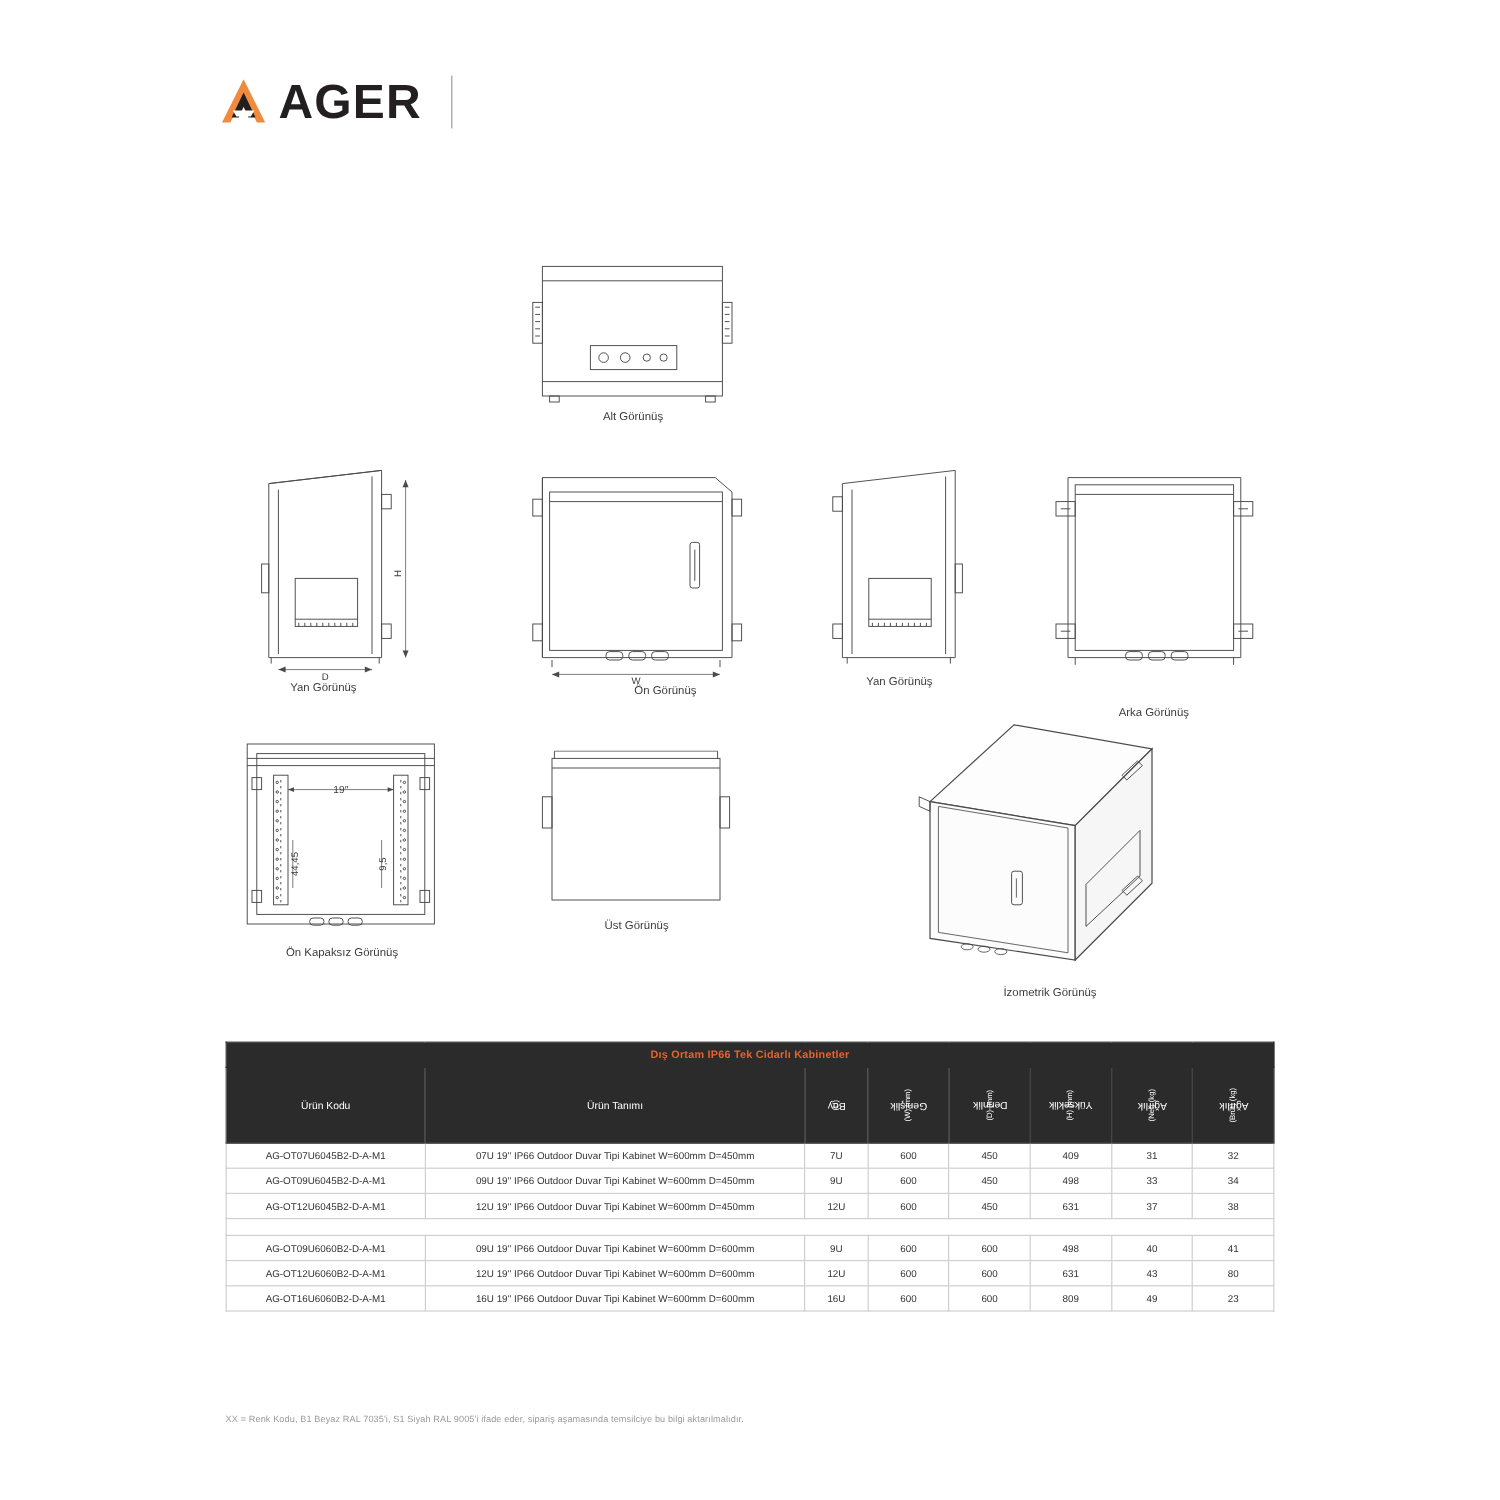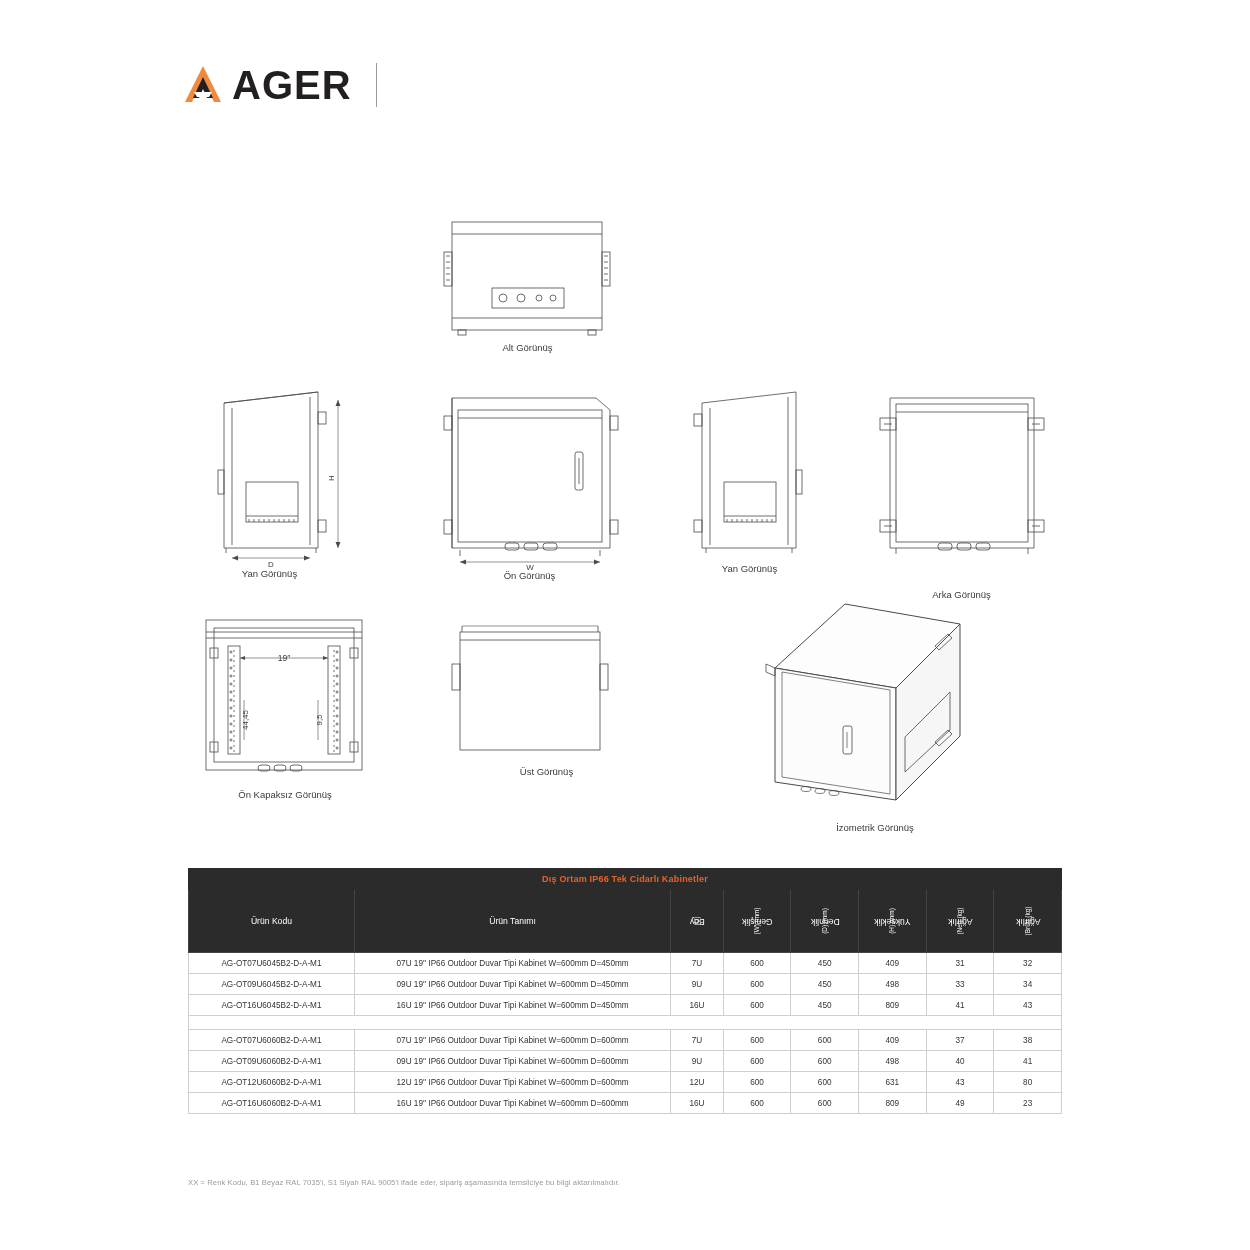--- a/index.html
+++ b/index.html
@@ -300,25 +300,25 @@
     <text x="334" y="478" font-size="8" fill="#3b3b3b" font-family="Liberation Sans, sans-serif" transform="rotate(-90 334 478)" text-anchor="middle">H</text>
     <text x="271" y="567" font-size="8" fill="#3b3b3b" font-family="Liberation Sans, sans-serif" text-anchor="middle">D</text>
     <text x="530" y="570" font-size="8" fill="#3b3b3b" font-family="Liberation Sans, sans-serif" text-anchor="middle">W</text>
     <text x="284" y="661" font-size="8.5" fill="#3b3b3b" font-family="Liberation Sans, sans-serif" text-anchor="middle">19″</text>
     <text x="248" y="720" font-size="8" fill="#3b3b3b" font-family="Liberation Sans, sans-serif" transform="rotate(-90 248 720)" text-anchor="middle">44,45</text>
     <text x="322" y="720" font-size="8" fill="#3b3b3b" font-family="Liberation Sans, sans-serif" transform="rotate(-90 322 720)" text-anchor="middle">9,5</text>
   </svg>
 
   <div class="caption" style="left:470px; top:342px; width:115px;">Alt Görünüş</div>
   <div class="caption" style="left:212px; top:568px; width:115px;">Yan Görünüş</div>
-  <div class="caption" style="left:472px; top:570px; width:115px;">Ön Görünüş</div>
+  <div class="caption" style="left:497px; top:570px; width:115px;">Ön Görünüş</div>
   <div class="caption" style="left:692px; top:563px; width:115px;">Yan Görünüş</div>
   <div class="caption" style="left:904px; top:589px; width:115px;">Arka Görünüş</div>
   <div class="caption" style="left:210px; top:789px; width:150px;">Ön Kapaksız Görünüş</div>
-  <div class="caption" style="left:489px; top:766px; width:115px;">Üst Görünüş</div>
+  <div class="caption" style="left:473px; top:766px; width:115px;">Üst Görünüş</div>
   <div class="caption" style="left:800px; top:822px; width:150px;">İzometrik Görünüş</div>
 </div>
 
 <div class="table-wrap">
   <table>
     <tbody>
       <tr class="title-row">
         <td colspan="8">Dış Ortam IP66 Tek Cidarlı Kabinetler</td>
       </tr>
       <tr class="head-row">
@@ -388,44 +388,34 @@
         <td class="c-code">AG-OT09U6045B2-D-A-M1</td>
         <td class="c-desc">09U 19'' IP66 Outdoor Duvar Tipi Kabinet W=600mm D=450mm</td>
         <td class="c-u">9U</td>
         <td class="c-n">600</td>
         <td class="c-n">450</td>
         <td class="c-n">498</td>
         <td class="c-n">33</td>
         <td class="c-n">34</td>
       </tr>
       <tr>
-        <td class="c-code">AG-OT16U6045B2-D-A-M1</td>
-        <td class="c-desc">16U 19'' IP66 Outdoor Duvar Tipi Kabinet W=600mm D=450mm</td>
-        <td class="c-u">16U</td>
+        <td class="c-code">AG-OT12U6045B2-D-A-M1</td>
+        <td class="c-desc">12U 19'' IP66 Outdoor Duvar Tipi Kabinet W=600mm D=450mm</td>
+        <td class="c-u">12U</td>
         <td class="c-n">600</td>
         <td class="c-n">450</td>
-        <td class="c-n">809</td>
-        <td class="c-n">41</td>
-        <td class="c-n">43</td>
+        <td class="c-n">631</td>
+        <td class="c-n">37</td>
+        <td class="c-n">38</td>
       </tr>
 
       <tr class="spacer">
         <td colspan="8"></td>
       </tr>
 
-      <tr>
-        <td class="c-code">AG-OT07U6060B2-D-A-M1</td>
-        <td class="c-desc">07U 19'' IP66 Outdoor Duvar Tipi Kabinet W=600mm D=600mm</td>
-        <td class="c-u">7U</td>
-        <td class="c-n">600</td>
-        <td class="c-n">600</td>
-        <td class="c-n">409</td>
-        <td class="c-n">37</td>
-        <td class="c-n">38</td>
-      </tr>
       <tr>
         <td class="c-code">AG-OT09U6060B2-D-A-M1</td>
         <td class="c-desc">09U 19'' IP66 Outdoor Duvar Tipi Kabinet W=600mm D=600mm</td>
         <td class="c-u">9U</td>
         <td class="c-n">600</td>
         <td class="c-n">600</td>
         <td class="c-n">498</td>
         <td class="c-n">40</td>
         <td class="c-n">41</td>
       </tr>

